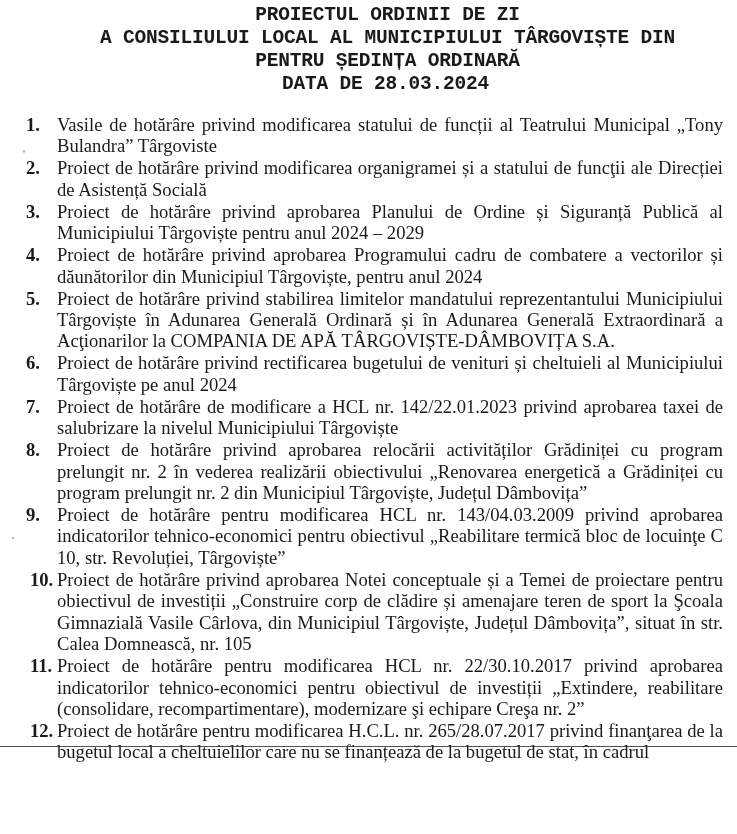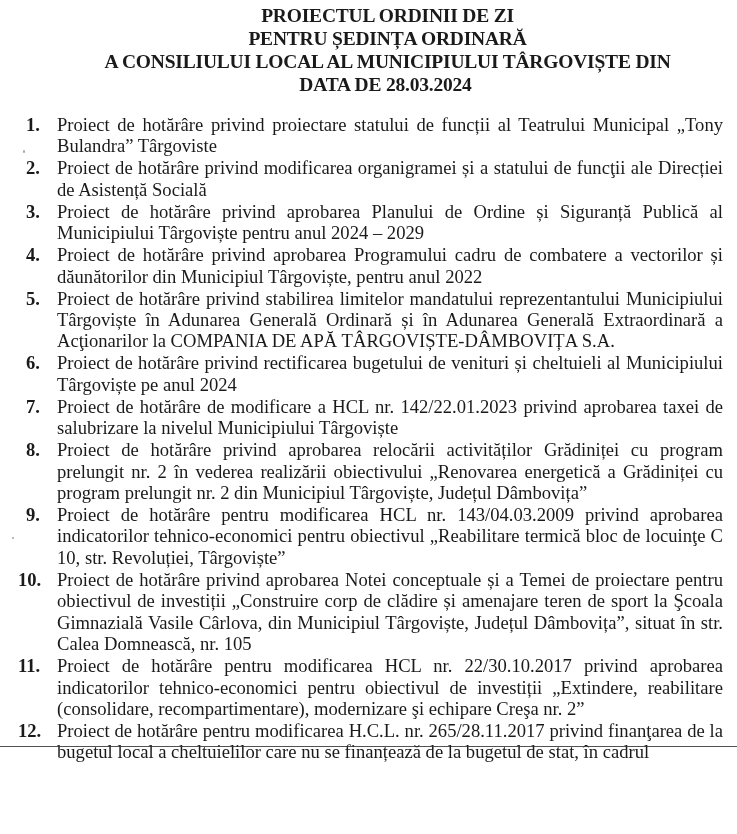--- a/index.html
+++ b/index.html
@@ -1,57 +1,57 @@
 <!DOCTYPE html>
 <html><head>
 <meta charset="utf-8">
 <style>
   html, body { margin:0; padding:0; background:#ffffff; }
   body { width:737px; height:834px; overflow:hidden; position:relative; font-family:"Liberation Serif", serif; color:#1a1a1a; }
-  .title { position:absolute; left:0; top:4px; width:737px; text-align:center; font-weight:bold; font-size:19.5px; line-height:23px; letter-spacing:-0.2px; }
+  .title { position:absolute; left:0; top:4px; width:737px; text-align:center; font-weight:bold; font-size:19.5px; line-height:23px; letter-spacing:-0.2px;font-family:Liberation Mono, monospace; }
   .title .t-line { display:block; }
   .title .t1 { padding-left:38px; }
   .title .t2 { padding-left:38px; }
   .title .t3 { padding-left:38px; }
   .title .t4 { padding-left:34px; }
   ol.agenda { list-style:none; margin:0; padding:0; position:absolute; left:0; top:114px; width:737px; }
   .item { position:relative; padding-left:57px; padding-right:14px; font-size:18.6px; line-height:21.4px; text-align:justify; margin-bottom:0.6px; }
   .item .num { position:absolute; left:26px; top:0; font-weight:bold; }
-  .item.two .num { left:18px; }
+  .item.two .num { left:30px; }
   .item .txt { display:block; text-align:justify; }
   .scanline { position:absolute; left:0; top:746px; width:737px; height:1px; background:#333; opacity:0.85; }
   .speck { position:absolute; left:23px; top:150px; width:2px; height:3px; background:#aaa; border-radius:1px; }
   .speck2 { position:absolute; left:12px; top:537px; width:2px; height:2px; background:#bbb; }
 </style>
 </head>
 <body>
 
 <div class="title">
   <span class="t-line t1">PROIECTUL ORDINII DE ZI</span>
+  <span class="t-line t3">A CONSILIULUI LOCAL AL MUNICIPIULUI TÂRGOVIȘTE DIN</span>
   <span class="t-line t2">PENTRU ȘEDINȚA ORDINARĂ</span>
-  <span class="t-line t3">A CONSILIULUI LOCAL AL MUNICIPIULUI TÂRGOVIȘTE DIN</span>
   <span class="t-line t4">DATA DE 28.03.2024</span>
 </div>
 
 <ol class="agenda">
   <li class="item">
     <span class="num">1.</span>
-    <span class="txt">Proiect de hotărâre privind proiectare statului de funcții al Teatrului Municipal „Tony Bulandra” Târgoviste</span>
+    <span class="txt">Vasile de hotărâre privind modificarea statului de funcții al Teatrului Municipal „Tony Bulandra” Târgoviste</span>
   </li>
   <li class="item">
     <span class="num">2.</span>
     <span class="txt">Proiect de hotărâre privind modificarea organigramei și a statului de funcţii ale Direcției de Asistență Socială</span>
   </li>
   <li class="item">
     <span class="num">3.</span>
     <span class="txt">Proiect de hotărâre privind aprobarea Planului de Ordine și Siguranță Publică al Municipiului Târgoviște pentru anul 2024 – 2029</span>
   </li>
   <li class="item">
     <span class="num">4.</span>
-    <span class="txt">Proiect de hotărâre privind aprobarea Programului cadru de combatere a vectorilor și dăunătorilor din Municipiul Târgoviște, pentru anul 2022</span>
+    <span class="txt">Proiect de hotărâre privind aprobarea Programului cadru de combatere a vectorilor și dăunătorilor din Municipiul Târgoviște, pentru anul 2024</span>
   </li>
   <li class="item">
     <span class="num">5.</span>
     <span class="txt">Proiect de hotărâre privind stabilirea limitelor mandatului reprezentantului Municipiului Târgoviște în Adunarea Generală Ordinară și în Adunarea Generală Extraordinară a Acţionarilor la COMPANIA DE APĂ TÂRGOVIȘTE-DÂMBOVIȚA S.A.</span>
   </li>
   <li class="item">
     <span class="num">6.</span>
     <span class="txt">Proiect de hotărâre privind rectificarea bugetului de venituri și cheltuieli al Municipiului Târgoviște pe anul 2024</span>
   </li>
   <li class="item">
@@ -69,19 +69,19 @@
   <li class="item two">
     <span class="num">10.</span>
     <span class="txt">Proiect de hotărâre privind aprobarea Notei conceptuale și a Temei de proiectare pentru obiectivul de investiții „Construire corp de clădire și amenajare teren de sport la Şcoala Gimnazială Vasile Cârlova, din Municipiul Târgoviște, Județul Dâmbovița”, situat în str. Calea Domnească, nr. 105</span>
   </li>
   <li class="item two">
     <span class="num">11.</span>
     <span class="txt">Proiect de hotărâre pentru modificarea HCL nr. 22/30.10.2017 privind aprobarea indicatorilor tehnico-economici pentru obiectivul de investiții „Extindere, reabilitare (consolidare, recompartimentare), modernizare şi echipare Creşa nr. 2”</span>
   </li>
   <li class="item two">
     <span class="num">12.</span>
-    <span class="txt">Proiect de hotărâre pentru modificarea H.C.L. nr. 265/28.11.2017 privind finanţarea de la bugetul local a cheltuielilor care nu se finanțează de la bugetul de stat, în cadrul</span>
+    <span class="txt">Proiect de hotărâre pentru modificarea H.C.L. nr. 265/28.07.2017 privind finanţarea de la bugetul local a cheltuielilor care nu se finanțează de la bugetul de stat, în cadrul</span>
   </li>
 </ol>
 
 <div class="scanline"></div>
 <div class="speck"></div>
 <div class="speck2"></div>
 
 </body></html>

